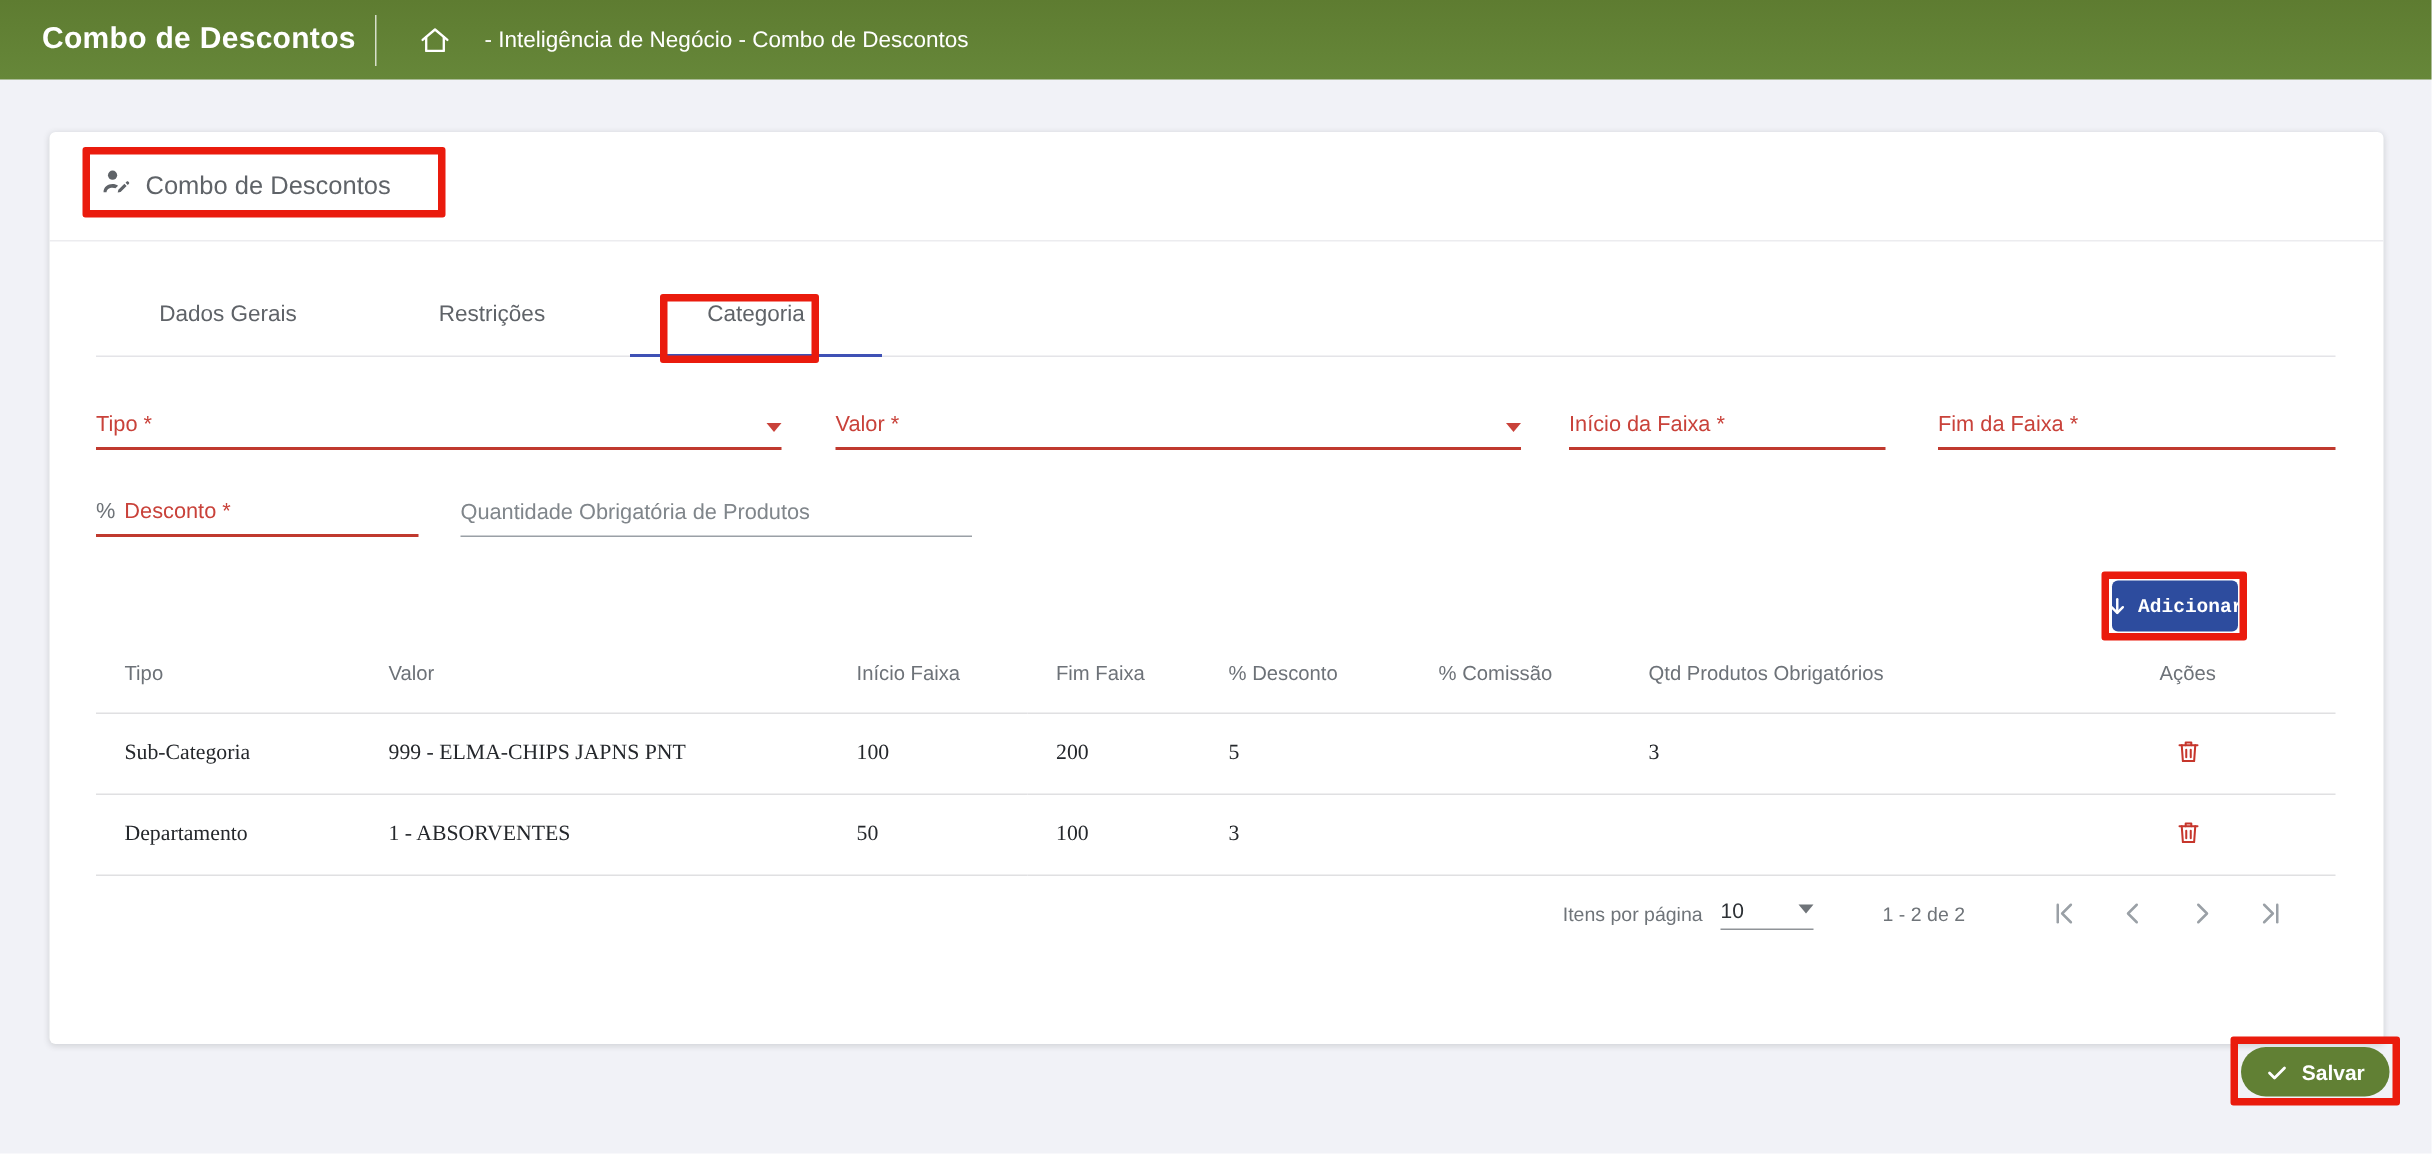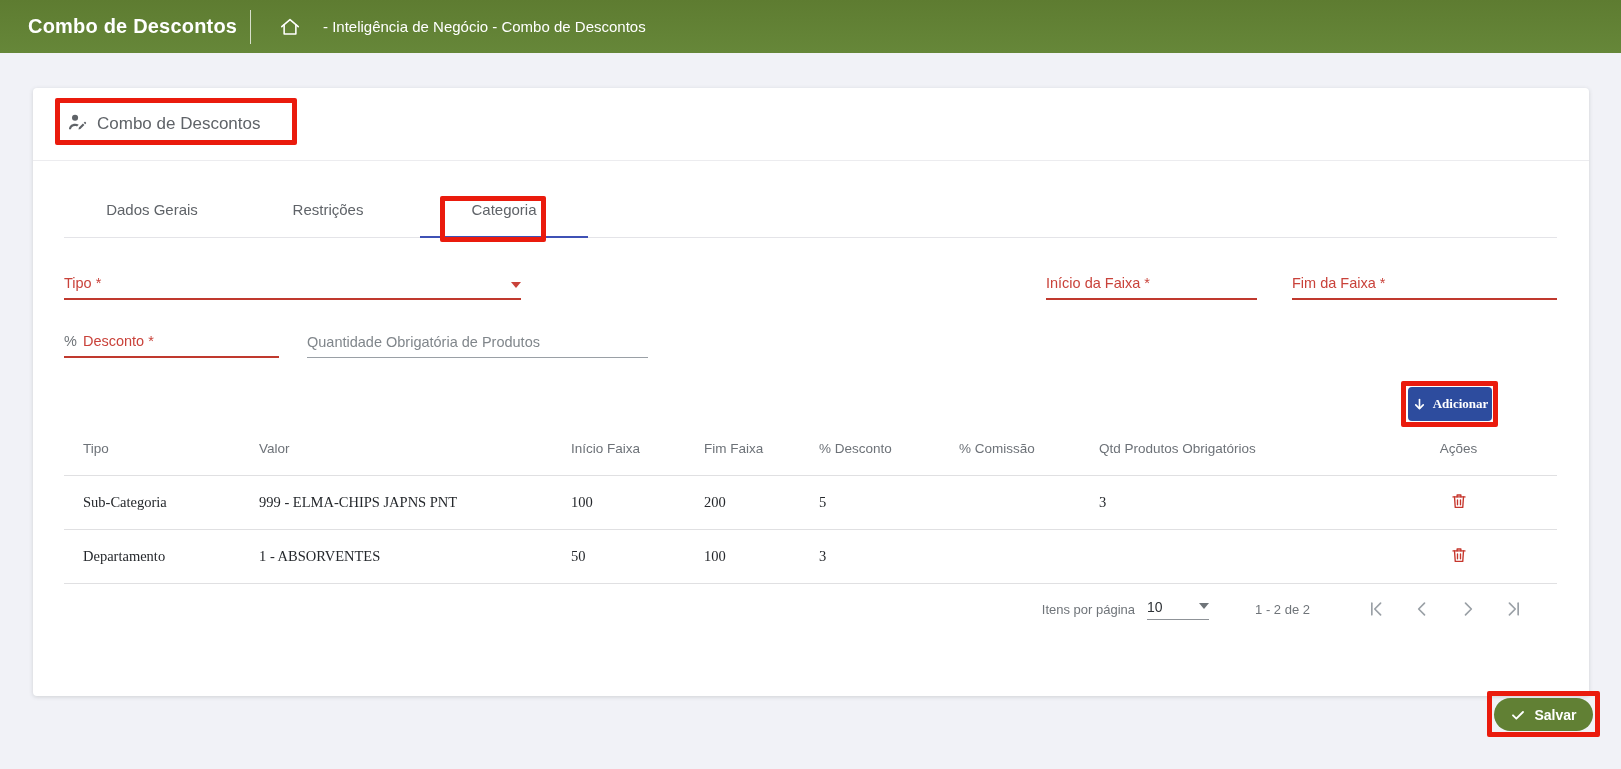--- a/index.html
+++ b/index.html
@@ -71,21 +71,21 @@
   .caret {
     width: 0; height: 0; margin-bottom: 3px;
     border-left: 5px solid transparent; border-right: 5px solid transparent;
     border-top: 6px solid #c9423a;
   }
 
   
   .add-btn {
     position: absolute; left: 1375px; top: 299px; width: 84px; height: 34px;
     background: #2d4c9e; color: #fff; border: none; border-radius: 4px;
-    font-family: Liberation Serif, serif; font-size: 13px; font-weight: 700;
+    font-family: Liberation Mono, monospace; font-size: 13px; font-weight: 700;
     display: flex; align-items: center; justify-content: center; gap: 6px;
     cursor: pointer;
   }
 
   
   .grid { position: absolute; left: 31px; top: 335px; width: 1493px; border-collapse: collapse; }
   .grid th {
     height: 52px; text-align: left; vertical-align: middle;
     color: #6d7278; font-size: 13.5px; font-weight: 400;
     border-bottom: 1px solid #e0e0e2; padding-left: 19px;
@@ -165,20 +165,24 @@
   </div>
 
   <nav class="tabbar">
     <div class="tab">Dados Gerais</div>
     <div class="tab">Restrições</div>
     <div class="tab active">Categoria</div>
   </nav>
 
   <div class="field err f-tipo">
     <span>Tipo *</span>
+    <span class="caret"></span>
+  </div>
+  <div class="field err f-valor">
+    <span>Valor *</span>
     <span class="caret"></span>
   </div>
   <div class="field err f-inicio">
     <span>Início da Faixa *</span>
   </div>
   <div class="field err f-fim">
     <span>Fim da Faixa *</span>
   </div>
 
   <div class="field err f-desc">

